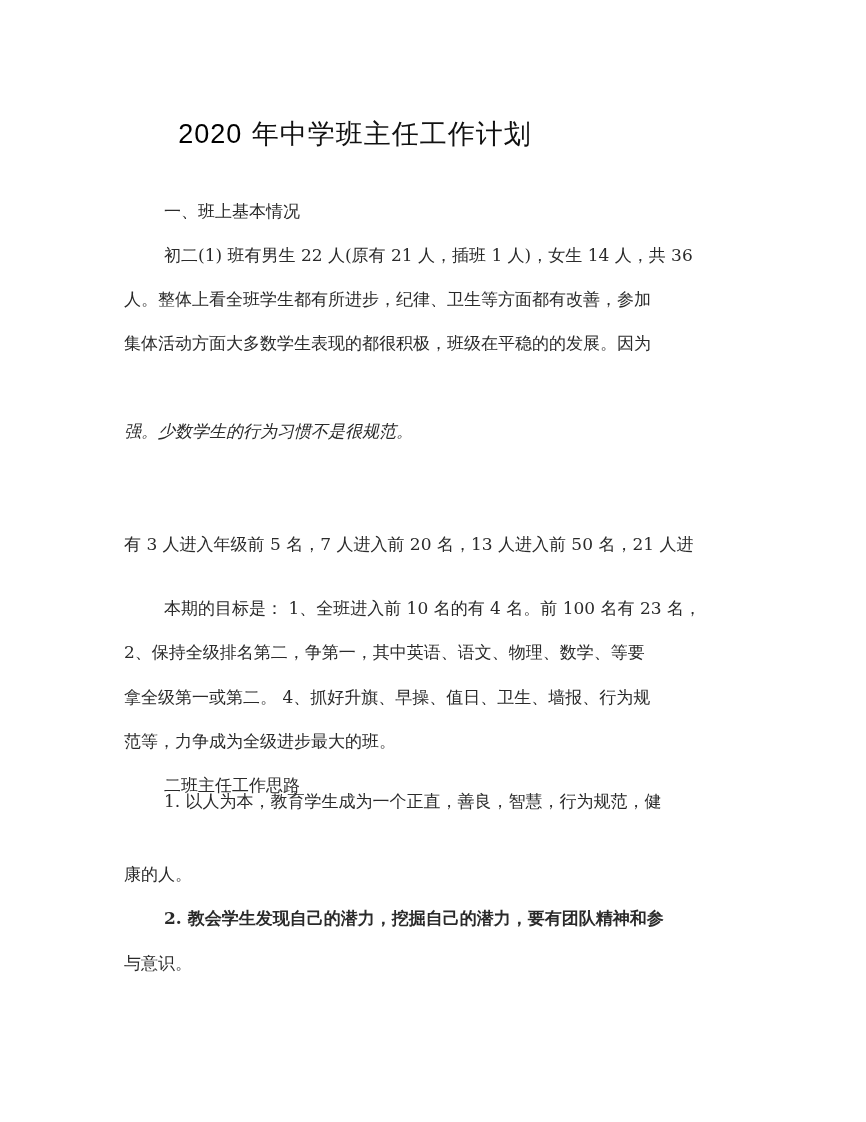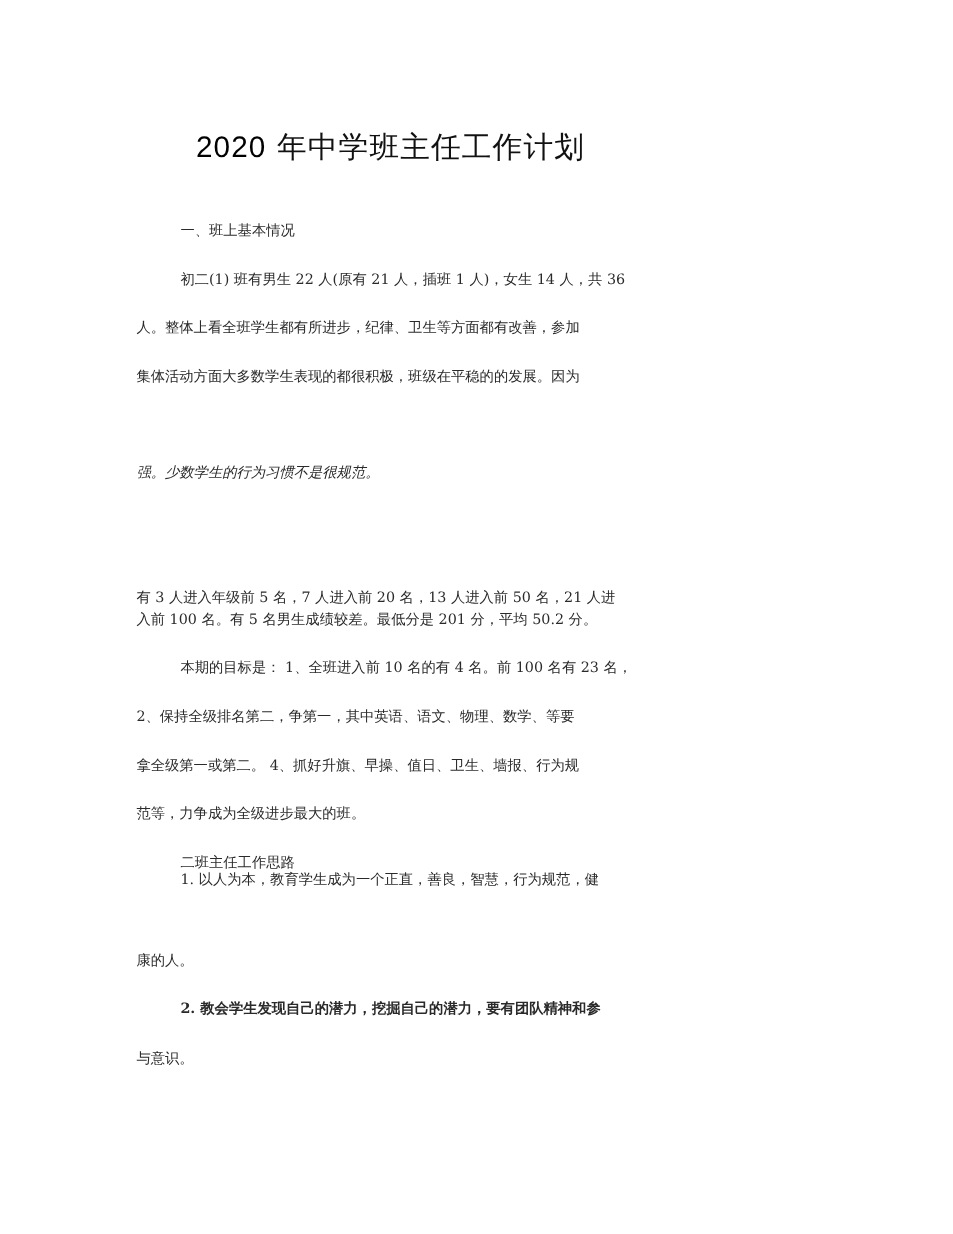--- a/index.html
+++ b/index.html
@@ -33,21 +33,21 @@
       color: #111111;
       letter-spacing: 1px;
     }
     .title .num {
       font-family: "Liberation Sans", sans-serif;
       color: #000000;
     }
     .line {
       position: absolute;
       left: 124px;
-      font-size: 13px;
+      font-size: 17px;
       line-height: 26px;
       white-space: nowrap;
       color: #2a2a2a;
     }
     .line.indent {
       left: 164px;
     }
   </style>
 </head>
 <body>
@@ -60,21 +60,20 @@
   </div>
 
   <div class="line indent" style="top:198px;">一、班上基本情况</div>
 
   <div class="line indent" style="top:242px;">初二(1) 班有男生 22 人(原有 21 人，插班 1 人)，女生 14 人，共 36</div>
   <div class="line" style="top:330px;">集体活动方面大多数学生表现的都很积极，班级在平稳的的发展。因为</div>
   <div class="line" style="top:286px;">人。整体上看全班学生都有所进步，纪律、卫生等方面都有改善，参加</div>
   <div class="line" style="top:418px;font-style:italic;">强。少数学生的行为习惯不是很规范。</div>
 
   <div class="line" style="top:507px;margin-top:24px;">有 3 人进入年级前 5 名，7 人进入前 20 名，13 人进入前 50 名，21 人进</div>
-  <div class="line" style="top:551px;">入前 100 名。有 5 名男生成绩较差。最低分是 201 分，平均 50.2 分。</div>
 
   <div class="line indent" style="top:595px;">本期的目标是： 1、全班进入前 10 名的有 4 名。前 100 名有 23 名，</div>
   <div class="line" style="top:639px;">2、保持全级排名第二，争第一，其中英语、语文、物理、数学、等要</div>
   <div class="line" style="top:684px;">拿全级第一或第二。 4、抓好升旗、早操、值日、卫生、墙报、行为规</div>
   <div class="line" style="top:728px;">范等，力争成为全级进步最大的班。</div>
 
   <div class="line indent" style="top:772px;">二班主任工作思路</div>
 
   <div class="line indent" style="top:788px;">1. 以人为本，教育学生成为一个正直，善良，智慧，行为规范，健</div>
   <div class="line" style="top:861px;">康的人。</div>

